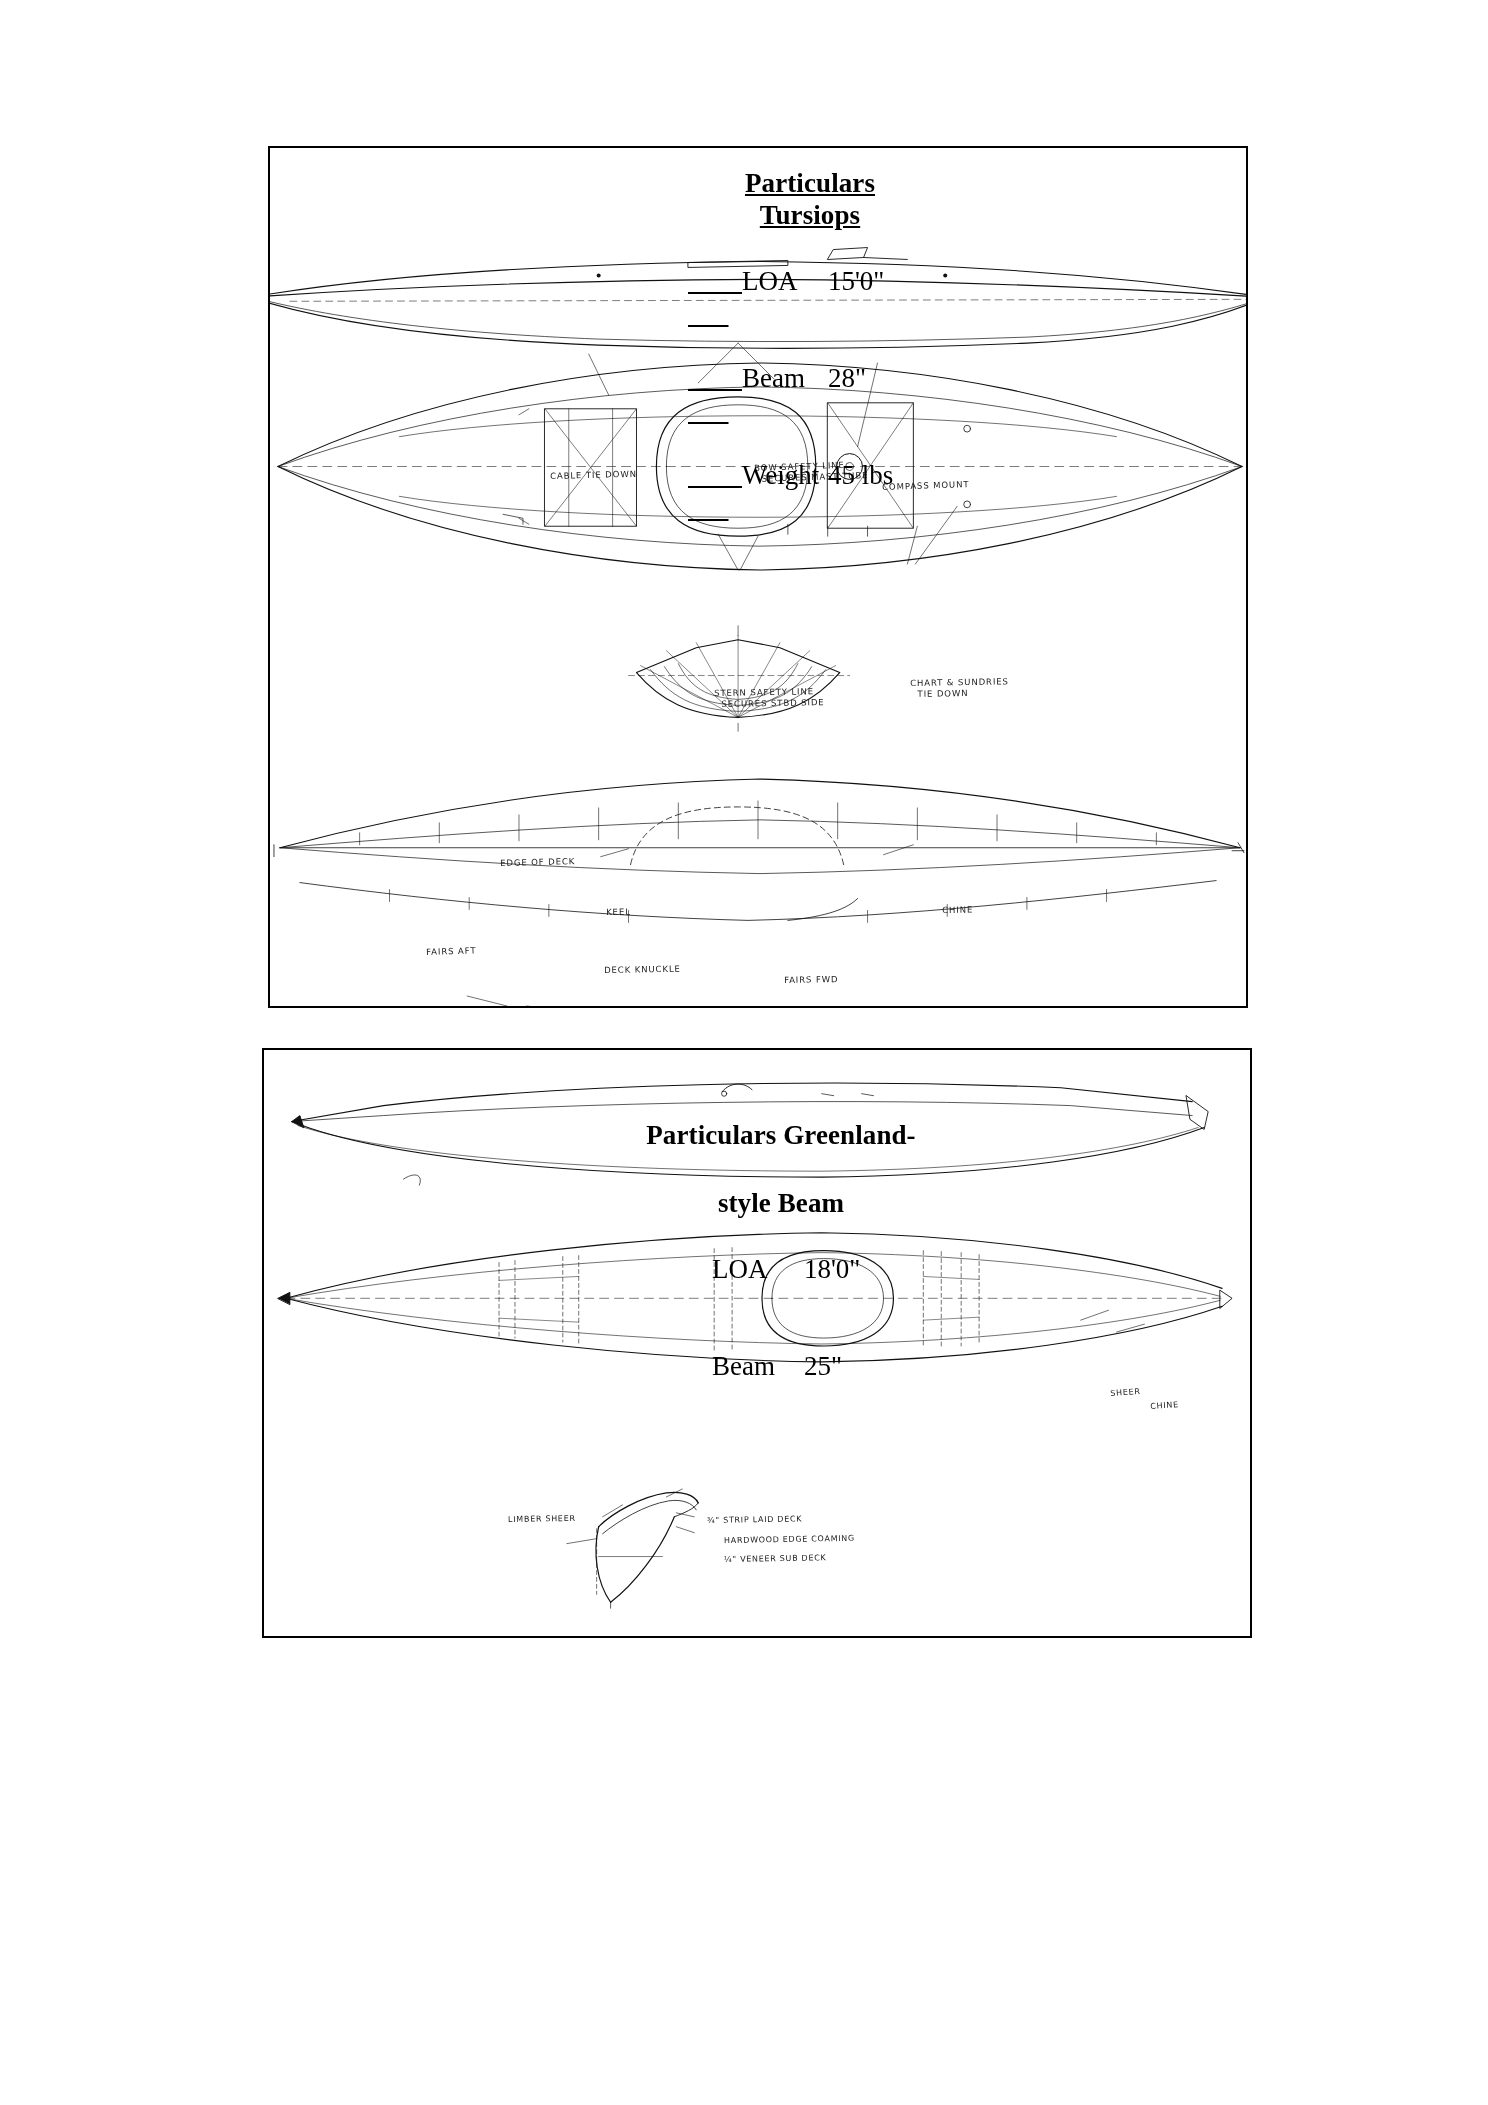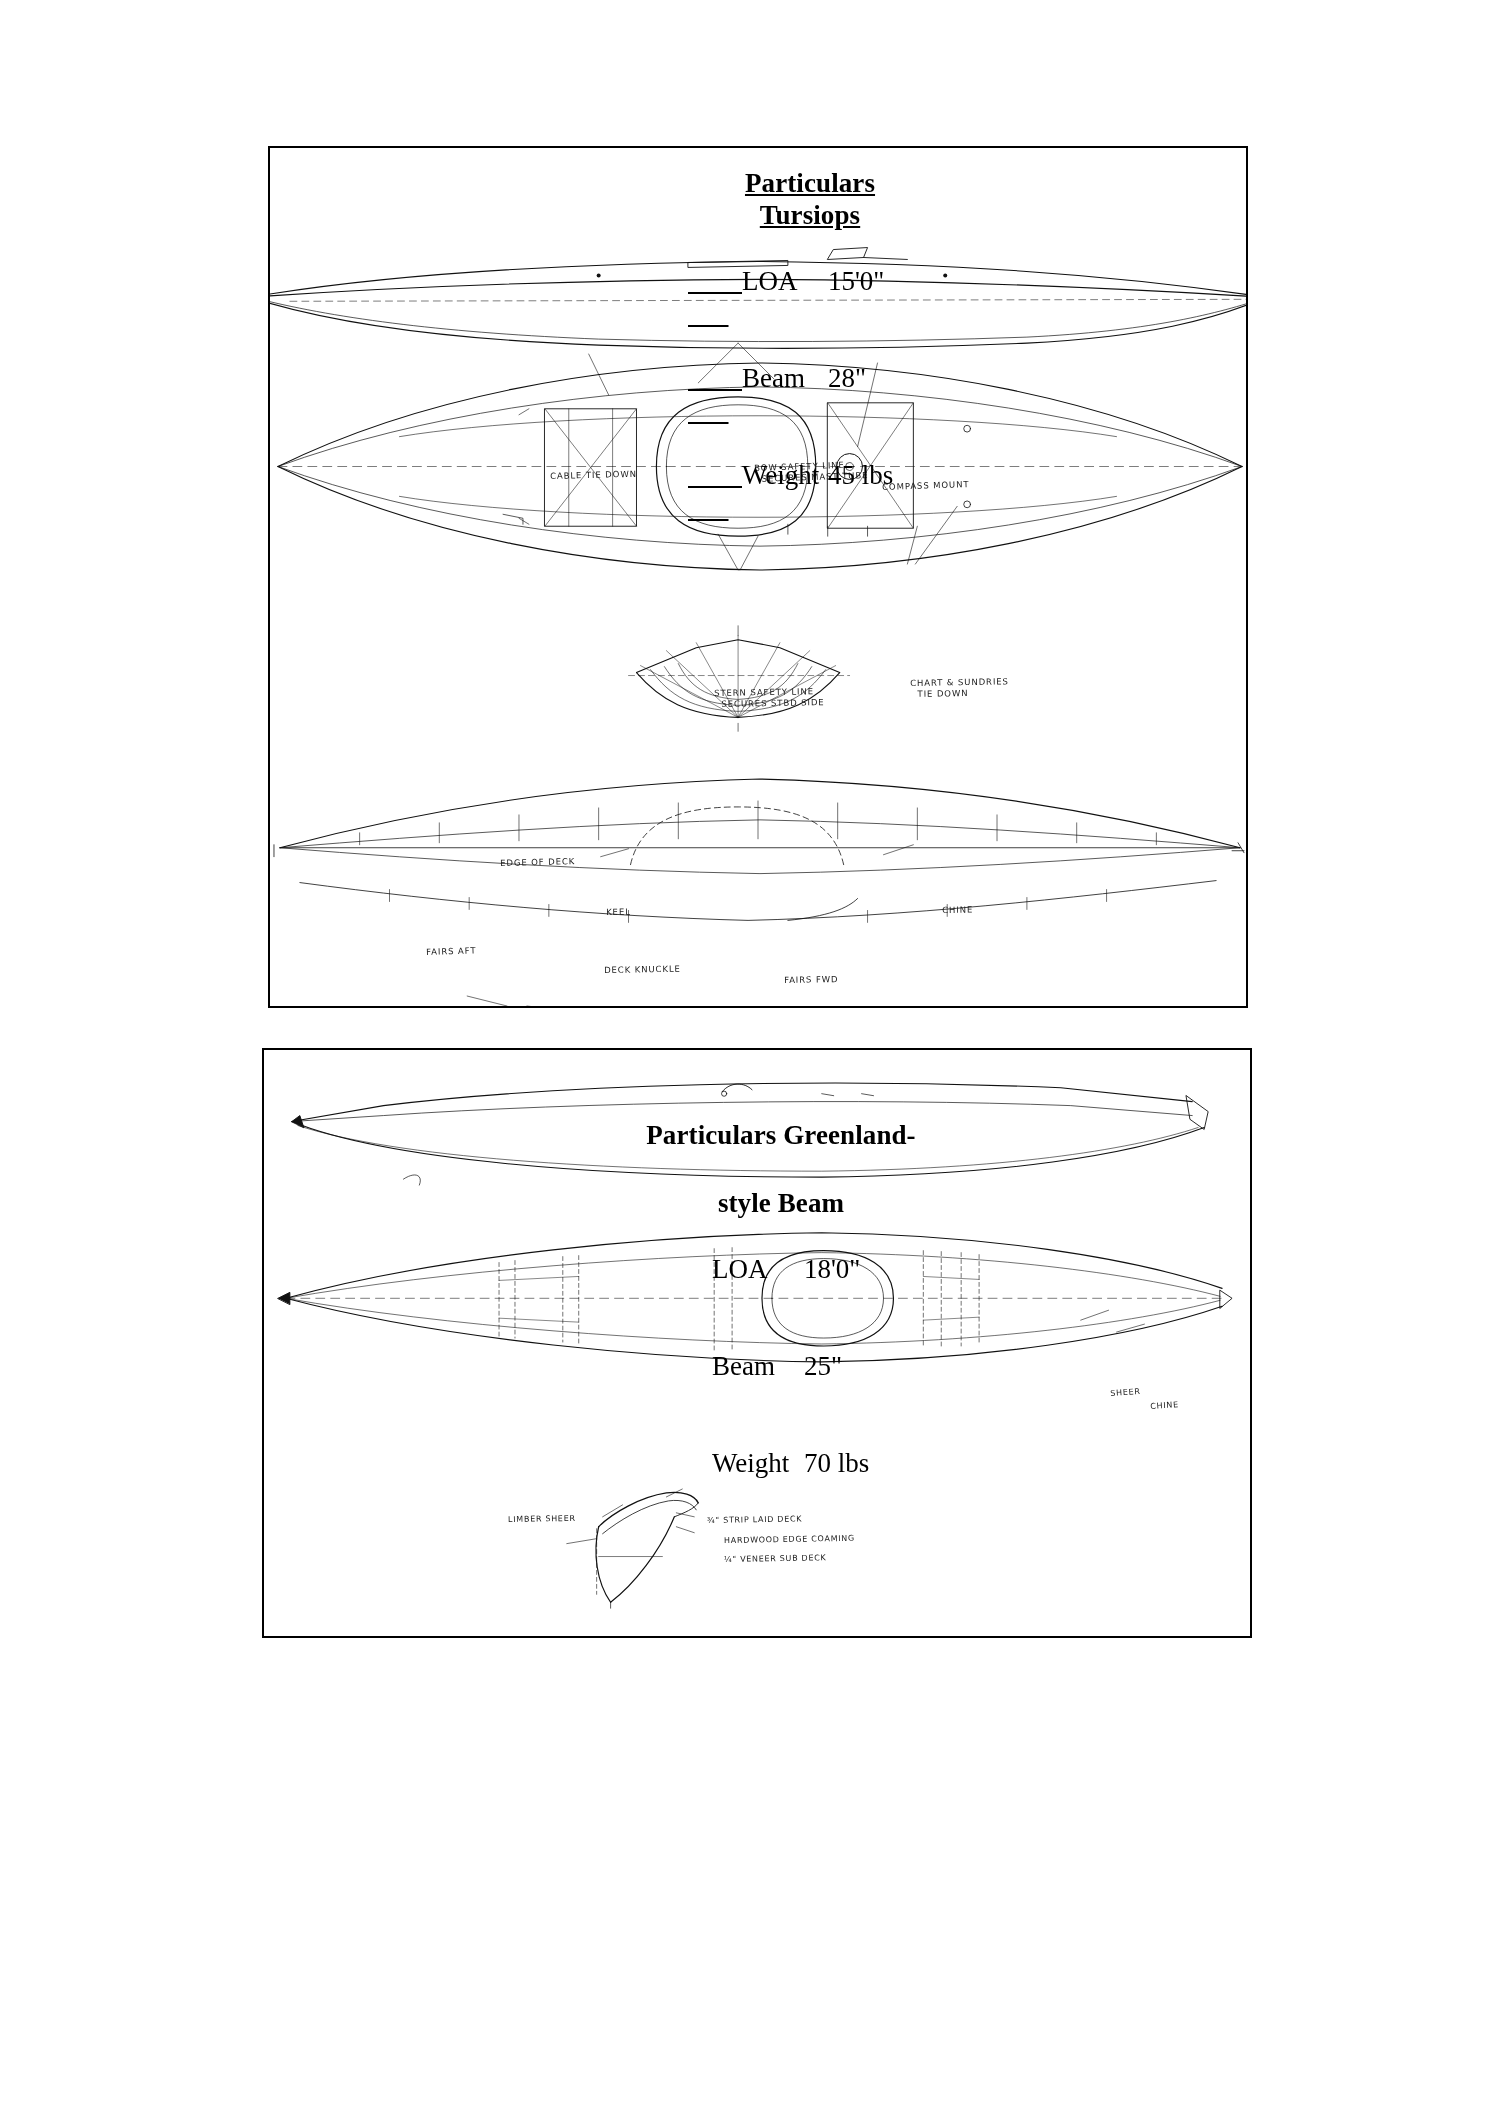--- a/index.html
+++ b/index.html
@@ -330,19 +330,16 @@
   <div class="particulars" id="particulars-greenland">
     <div class="part-title">Particulars Greenland-</div>
     <div class="part-title">style Beam</div>
     <div class="spec-list">
       <div class="spec-row">
         <span class="spec-label lbl-w2">LOA</span><span class="spec-value">18'0"</span>
       </div>
       <div class="spec-row">
         <span class="spec-label lbl-w2">Beam</span><span class="spec-value">25"</span>
       </div>
-      <div class="spec-row">
-        <span class="spec-label lbl-w2">Weight</span><span class="spec-value">70 lbs</span>
-      </div>
     </div>
   </div>
 
 </div>
 
 </body></html>

